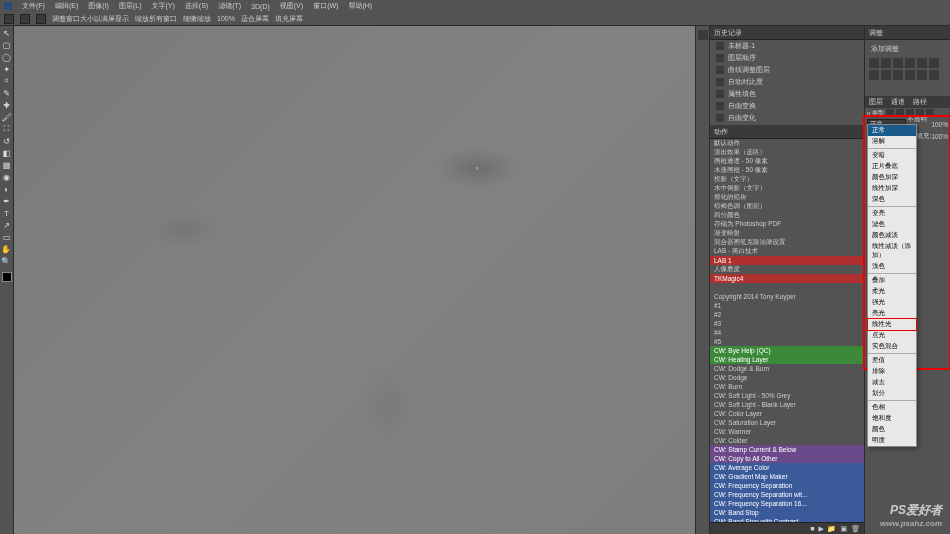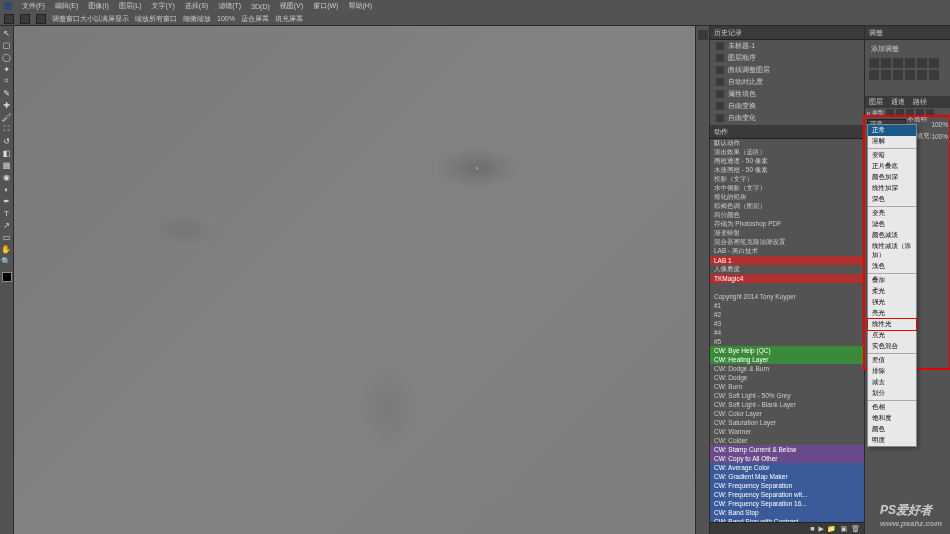--- a/index.html
+++ b/index.html
@@ -71,21 +71,21 @@
     .blend-row { height: 12px; display: flex; align-items: center; padding: 0 2px; font-size: 6.5px; position: relative; }
     .blend-select { width: 44px; height: 10px; background: #3a3a3a; border: 1px solid #222; display: flex; align-items: center; padding: 0 2px; cursor: pointer; }
     .blend-label { margin-left: 2px; }
     
     .blend-dropdown { position: absolute; top: 28px; left: 2px; width: 50px; background: #e8e8e8; color: #000; z-index: 20; font-size: 6.5px; border: 1px solid #888; box-shadow: 2px 2px 4px rgba(0,0,0,0.3); }
     .blend-dropdown .bd-item { padding: 1px 4px; cursor: pointer; }
     .blend-dropdown .bd-item.active { background: #1a5a8a; color: #fff; }
     .blend-dropdown .bd-item.highlight { border: 1px solid #e00; margin: -1px; position: relative; }
     .blend-dropdown .bd-sep { height: 1px; background: #aaa; margin: 1px 0; }
     
-    .watermark { position: absolute; bottom: 6px; right: 8px; font-size: 12px; font-style: italic; color: rgba(255,255,255,0.7); font-weight: bold; z-index: 30; }
+    .watermark { position: absolute; bottom: 6px; right: 8px; font-size: 12px; font-style: italic; color: rgba(255,255,255,0.7); font-weight: bold; z-index: 30; text-align: right; }
     .watermark .url { font-size: 8px; display: block; color: rgba(255,255,255,0.5); }
   </style>
 </head>
 <body>
 
 <div class="menubar">
   <div class="logo"></div>
   <span>文件(F)</span>
   <span>编辑(E)</span>
   <span>图像(I)</span>

